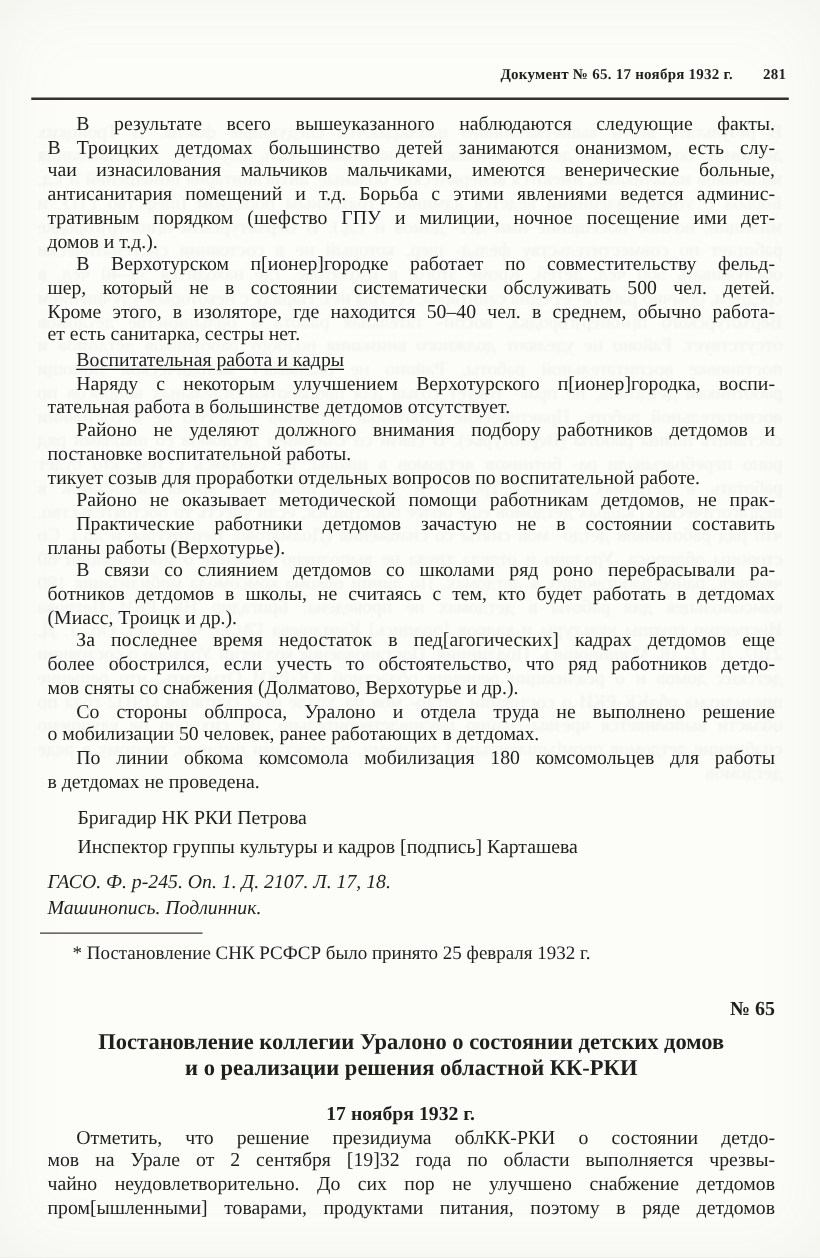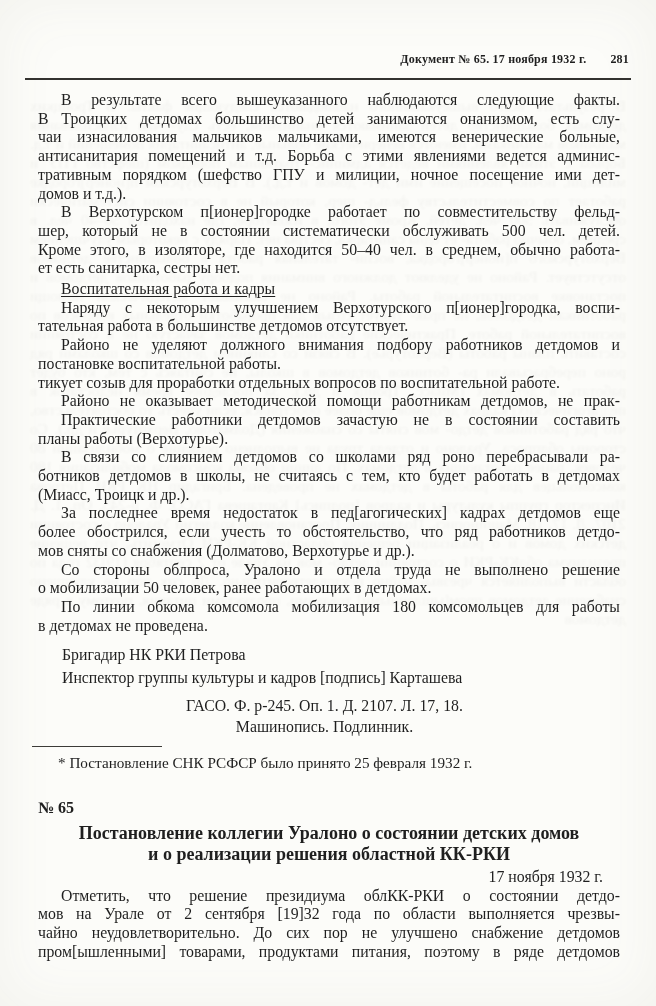--- a/index.html
+++ b/index.html
@@ -73,52 +73,54 @@
     text-decoration: underline;
     text-underline-offset: 2px;
   }
   .signatures {
     margin-top: 9px;
     padding-left: 24px;
     line-height: 22.5px;
   }
   .source-block {
     margin-top: 7px;
-    text-align: center;
+    text-align: left;
+    font-style: italic;
     padding-right: 9px;
     line-height: 20.5px;
   }
   .footnote-rule {
     margin-top: 9px;
     margin-left: -6px;
     width: 130px;
     border-top: 1.5px solid #3c3b38;
   }
   .footnote {
     margin-top: 7px;
     font-size: 15.2px;
     text-indent: 20px;
   }
   .doc-number {
     margin-top: 26px;
-    text-align: left;
+    text-align: right;
     font-weight: bold;
     font-size: 16px;
   }
   .doc-title {
     margin-top: 5px;
     text-align: center;
     font-weight: bold;
     font-size: 18px;
     line-height: 21px;
   }
   .doc-date {
-    margin-top: 3px;
-    text-align: right;
+    margin-top: 18px;
+    text-align: center;
     padding-right: 17px;
+    font-weight: bold;
   }
   .para.final { }
 </style>
 </head>
 <body>
 
 <div class="page">
   <div class="bleed" aria-hidden="true">В результате всего вышеуказанного наблюдаются следующие факты. В Троицких детдомах большинство детей занимаются онанизмом, есть слу- чаи изнасилования мальчиков мальчиками, имеются венерические больные, антисанитария помещений и т.д. Борьба с этими явлениями ведется админис- тративным порядком (шефство ГПУ и милиции, ночное посещение ими дет- домов и т.д.). В Верхотурском п[ионер]городке работает по совместительству фельд- шер, который не в состоянии систематически обслуживать 500 чел. детей. Кроме этого, в изоляторе, где находится 50–40 чел. в среднем, обычно работа- ет одна санитарка, сестры нет. Наряду с некоторым улучшением Верхотурского п[ионер]городка, воспи- тательная работа в большинстве детдомов отсутствует. Районо не уделяют должного внимания подбору работников детдомов и постановке воспитательной работы. Районо не оказывает методической помощи работникам детдомов, не прак- тикует созыв для проработки отдельных вопросов по воспитательной работе. Практические работники детдомов зачастую не в состоянии составить планы работы (Верхотурье). В связи со слиянием детдомов со школами ряд роно перебрасывали ра- ботников детдомов в школы, не считаясь с тем, кто будет работать в детдомах (Миасс, Троицк и др.). За последнее время недостаток в пед[агогических] кадрах детдомов еще более обострился, если учесть то обстоятельство, что ряд работников детдо- мов сняты со снабжения (Долматово, Верхотурье и др.). Со стороны облпроса, Уралоно и отдела труда не выполнено решение о мобилизации 80 человек, ранее работающих в детдомах. По линии обкома комсомола мобилизация 180 комсомольцев для работы в детдомах не проведена. Бригадир НК РКИ Петрова Инспектор группы культуры и кадров [подпись] Карташева ГАСО. Ф. р-245. Оп. 1. Д. 2107. Л. 17, 18. Машинопись. Подлинник. Постановление коллегии Уралоно о состоянии детских домов и о реализации решения областной КК-РКИ Отметить, что решение президиума облКК-РКИ о состоянии детдо- мов на Урале от 2 сентября [19]32 года по области выполняется чрезвы- чайно неудовлетворительно. До сих пор не улучшено снабжение детдомов пром[ышленными] товарами, продуктами питания, поэтому в ряде детдомов</div>
 
   <div class="running-head">

